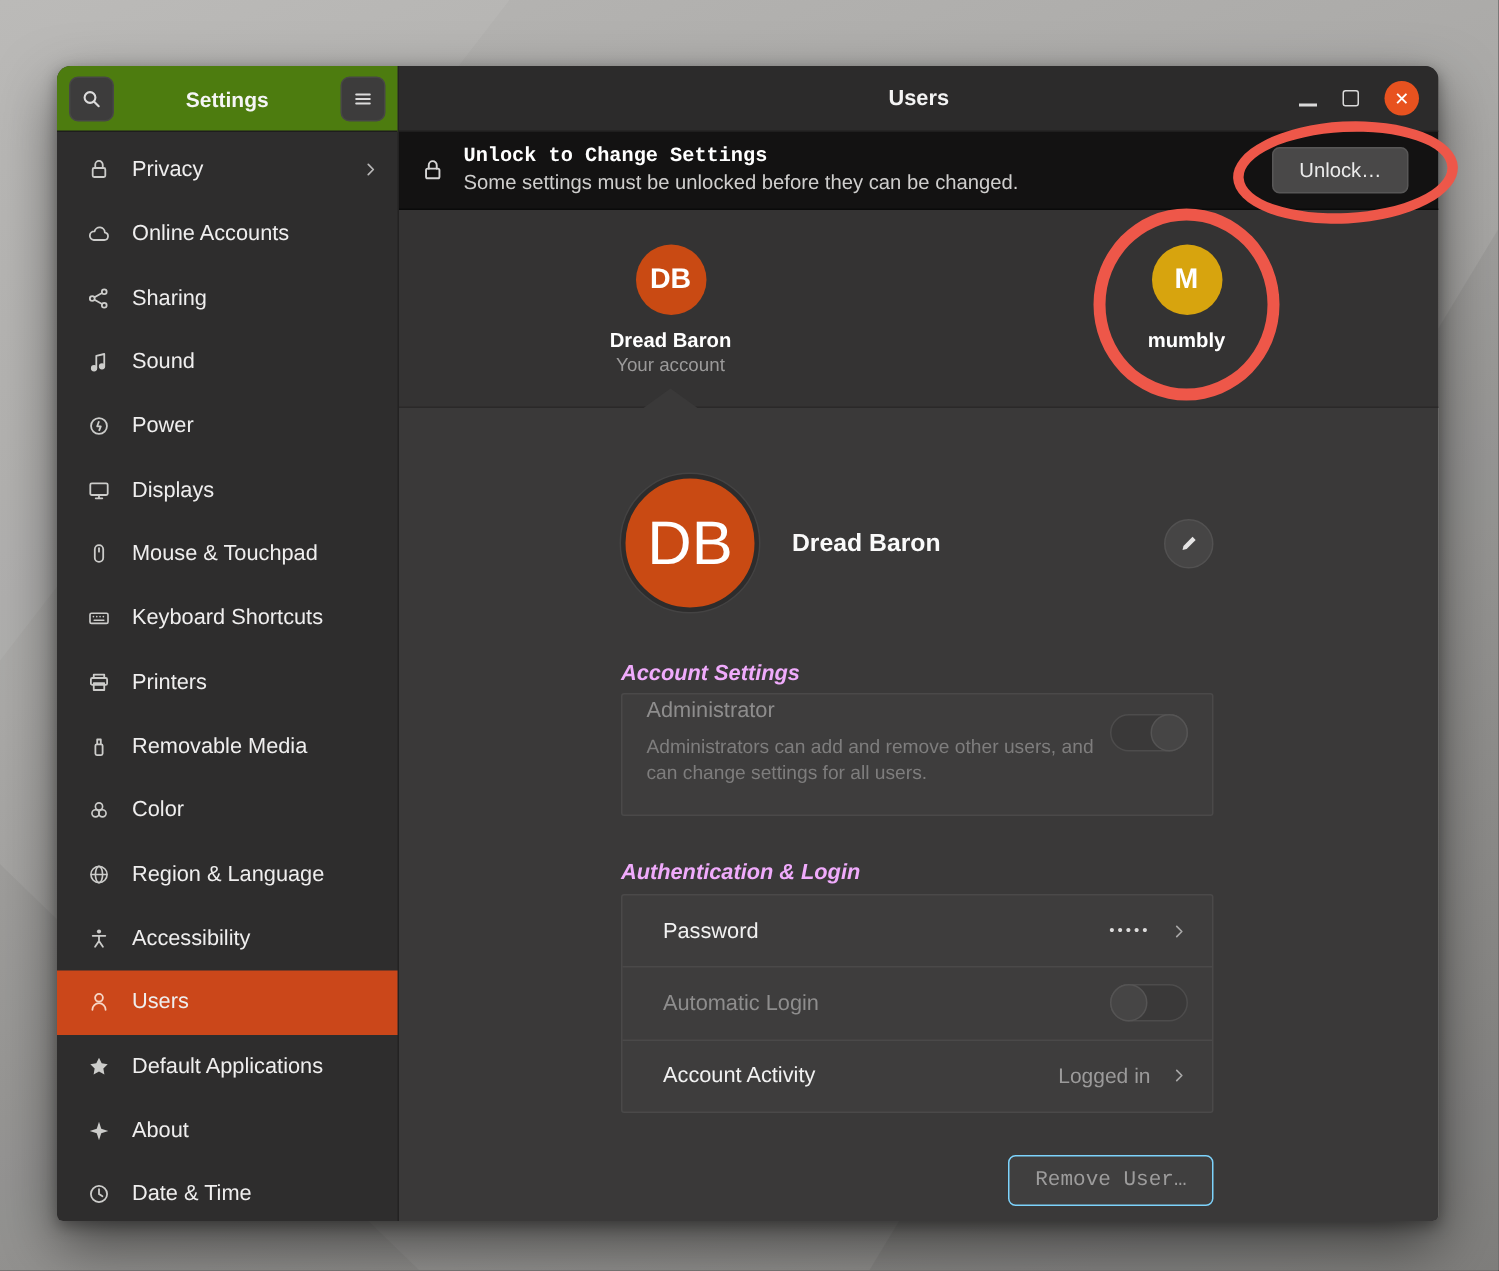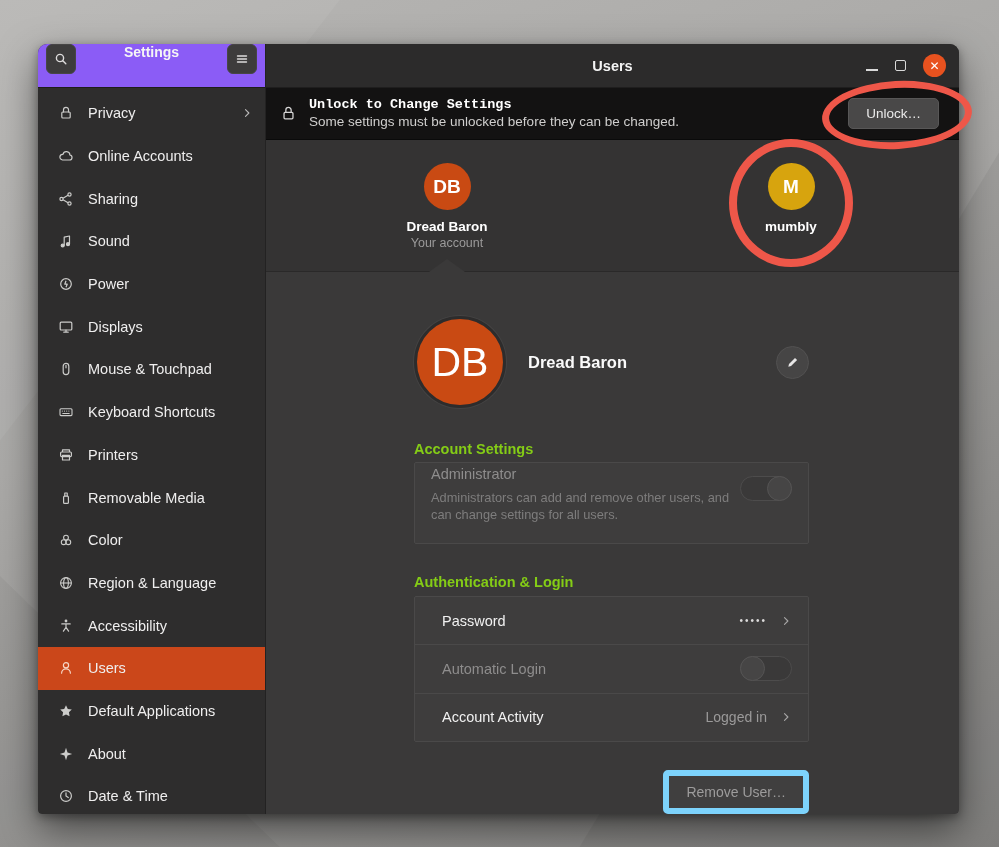--- a/index.html
+++ b/index.html
@@ -23,22 +23,22 @@
 
   
   .window {
     position: absolute; left: 38px; top: 44px; width: 921px; height: 770px;
     display: flex; border-radius: 9px 9px 4px 4px; overflow: hidden;
     box-shadow: 0 16px 38px rgba(0,0,0,.5), 0 3px 10px rgba(0,0,0,.35);
   }
 
   
   .sidebar { width: 228px; flex: 0 0 228px; background: #2e2d2d; border-right: 1px solid #232222; display: flex; flex-direction: column; }
-  .sb-header { height: 44px; flex: 0 0 44px; background: #8b5cf6; border-bottom: 1px solid #1e1d1d;
-    display: flex; align-items: flex-start; justify-content: space-between; padding: 0 8px; gap: 16px; }
+  .sb-header { height: 44px; flex: 0 0 44px; background: #4d7c0f; border-bottom: 1px solid #1e1d1d;
+    display: flex; align-items: center; justify-content: space-between; padding: 0 8px; gap: 16px; }
   .icon-btn { width: 30px; height: 30px; background: #3d3c3c; border: 1px solid #474646; border-radius: 6px;
     display: flex; align-items: center; justify-content: center; color: #dddcdc; cursor: pointer; }
   .sb-title { color: #f5f5f5; font-weight: bold; font-size: 14px; }
   .sb-list { flex: 1; padding-top: 4px; display: flex; flex-direction: column; }
   .sb-item { flex: 0 0 42.7px; display: flex; align-items: center; padding: 0 12px 0 20px;
     color: #efeeee; font-size: 14.5px; cursor: pointer; }
   .sb-icon { width: 17px; height: 17px; margin-right: 13px; color: #ccccca; display:flex; align-items:center; }
   .sb-icon svg { width: 16px; height: 16px; }
   .sb-chevron { margin-left: auto; color: #b9b8b8; display: flex; }
   .sb-item.selected { background: #cb471a; }
@@ -81,21 +81,21 @@
   
   .content { flex: 1; position: relative; }
   .profile { position: absolute; left: 148px; top: 40px; width: 395px; height: 100px; display: flex; align-items: center; }
   .big-avatar { width: 92px; height: 92px; border-radius: 50%; border: 3px solid #2d2c2c;
     display: flex; align-items: center; justify-content: center; color: #fff; font-size: 41px; font-weight: 400;
     box-shadow: 0 0 0 1px #444343; cursor: pointer; }
   .profile-name { margin-left: 22px; color: #fafafa; font-weight: bold; font-size: 16.5px; }
   .edit-btn { margin-left: auto; width: 33px; height: 33px; border-radius: 50%; background: #464545;
     border: 1px solid #525151; display: flex; align-items: center; justify-content: center; color: #e6e5e5; cursor: pointer; }
 
-  .section-h { position: absolute; left: 148px; color: #84cc16; font-weight: bold; font-size: 14.5px; }
+  .section-h { position: absolute; left: 148px; color: #f0abfc; font-weight: bold; font-size: 14.5px; font-style: italic; }
   .h-account { top: 169px; }
   .h-auth { top: 302px; }
 
   .card { position: absolute; left: 148px; width: 395px; background: #3e3d3d; border: 1px solid #4a4949; border-radius: 2px; }
   .card-admin { top: 190px; height: 82px; padding: 3px 16px; }
   .admin-label { color: #8e8d8d; font-size: 14.5px; }
   .admin-desc { margin-top: 7px; color: #7e7d7d; font-size: 12.8px; line-height: 1.35; width: 305px; }
 
   .toggle { width: 52px; height: 25px; border-radius: 13px; background: #3a3939; border: 1px solid #4d4c4c; position: relative; cursor: default; }
   .t-admin { position: absolute; right: 16px; top: 13px; }
@@ -108,22 +108,22 @@
   .auth-row { flex: 1; display: flex; align-items: center; padding: 0 16px; }
   .auth-row + .auth-row { border-top: 1px solid #4a4949; }
   .row-label { font-size: 14.5px; color: #f1f1f1; margin-left: 11px; }
   .row-label.dim { color: #8e8d8d; }
   .row-right { margin-left: auto; display: flex; align-items: center; gap: 13px; }
   .pw-dots { color: #dcdbdb; font-size: 10px; letter-spacing: 2px; }
   .row-value { color: #9b9a9a; font-size: 14px; }
   .row-chevron { color: #a7a6a6; display: flex; }
 
   .remove-row { position: absolute; left: 148px; top: 498px; width: 395px; text-align: right; }
-  .remove-btn { background: #403f3f; border: 6px solid #7dd3fc; border-radius: 5px; color: #9d9c9c;
-    font-size: 14px; padding: 8px 17px; cursor: pointer; font-family: Liberation Sans, sans-serif; }
+  .remove-btn { background: #403f3f; border: 1px solid #7dd3fc; border-radius: 5px; color: #9d9c9c;
+    font-size: 14px; padding: 8px 17px; cursor: pointer; font-family: Liberation Mono, monospace; }
 
   
   .ann { position: absolute; border: 7px solid #ee5749; border-radius: 50%; pointer-events: none; z-index: 20; }
   .ann-unlock { left: 822px; top: 81px; width: 150px; height: 68px; transform: rotate(-3deg); }
   .ann-mumbly { left: 729px; top: 139px; width: 124px; height: 128px; border-width: 8px; }
 
   svg { display: block; }
 </style>
 </head>
 <body>

